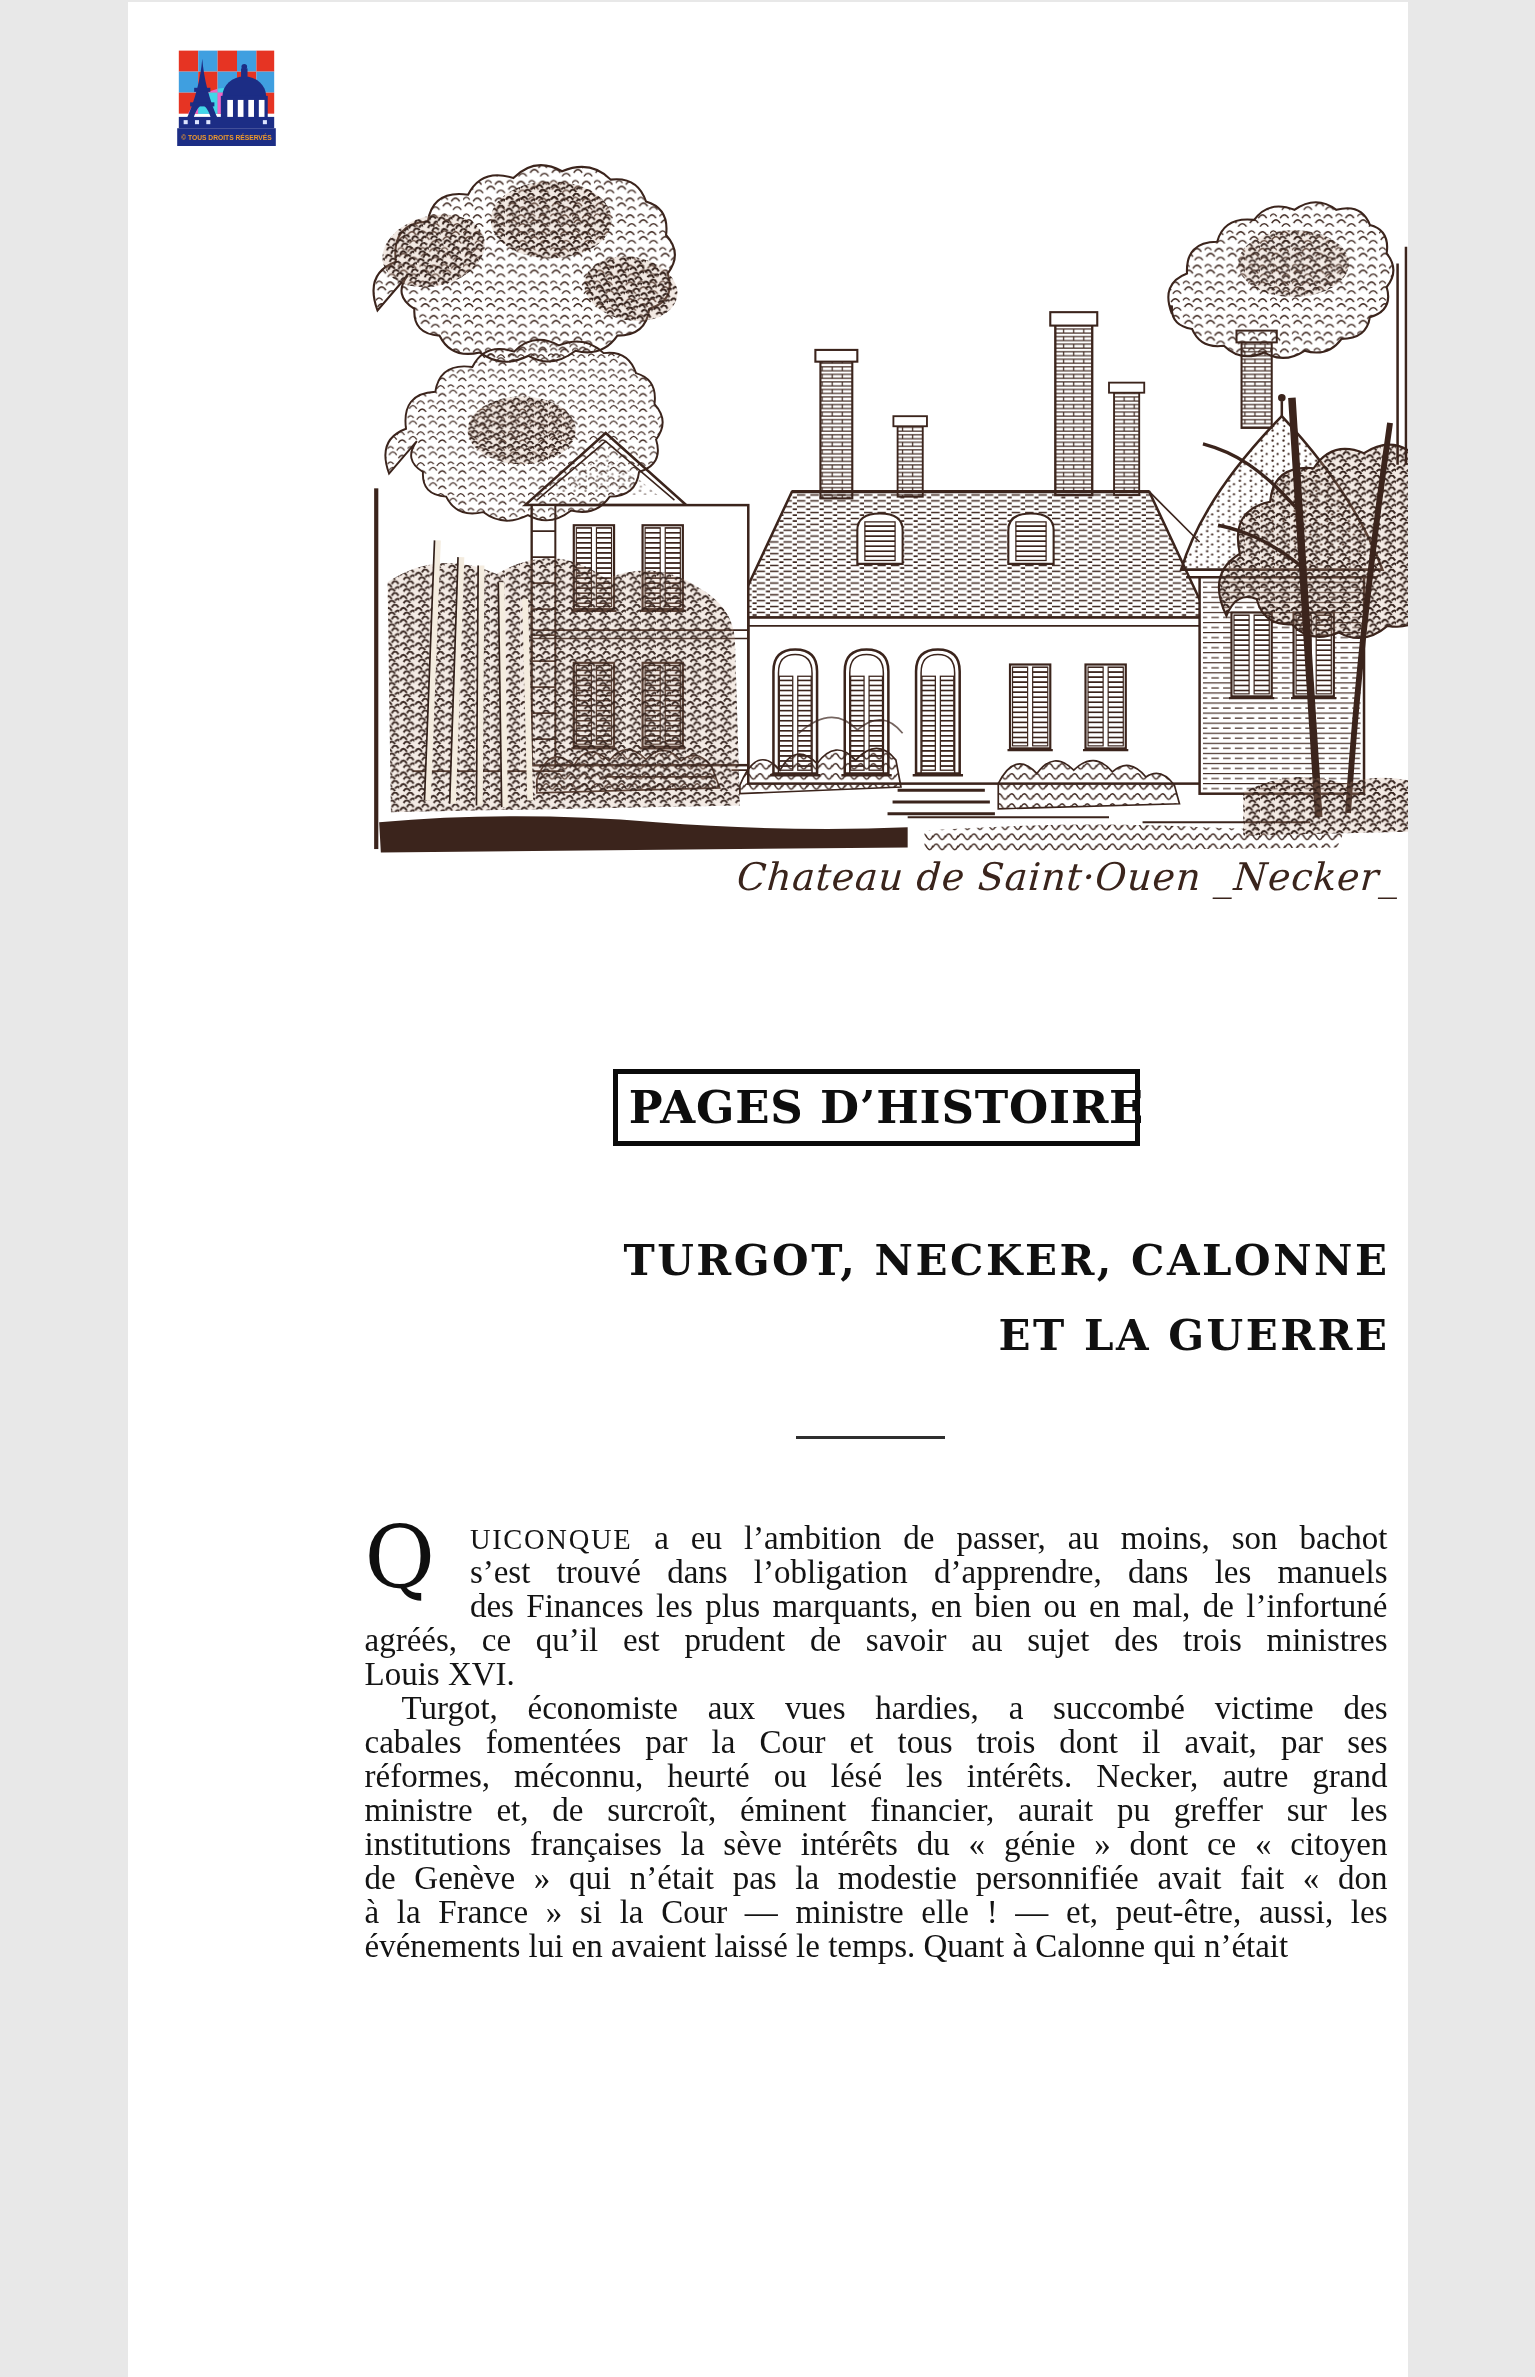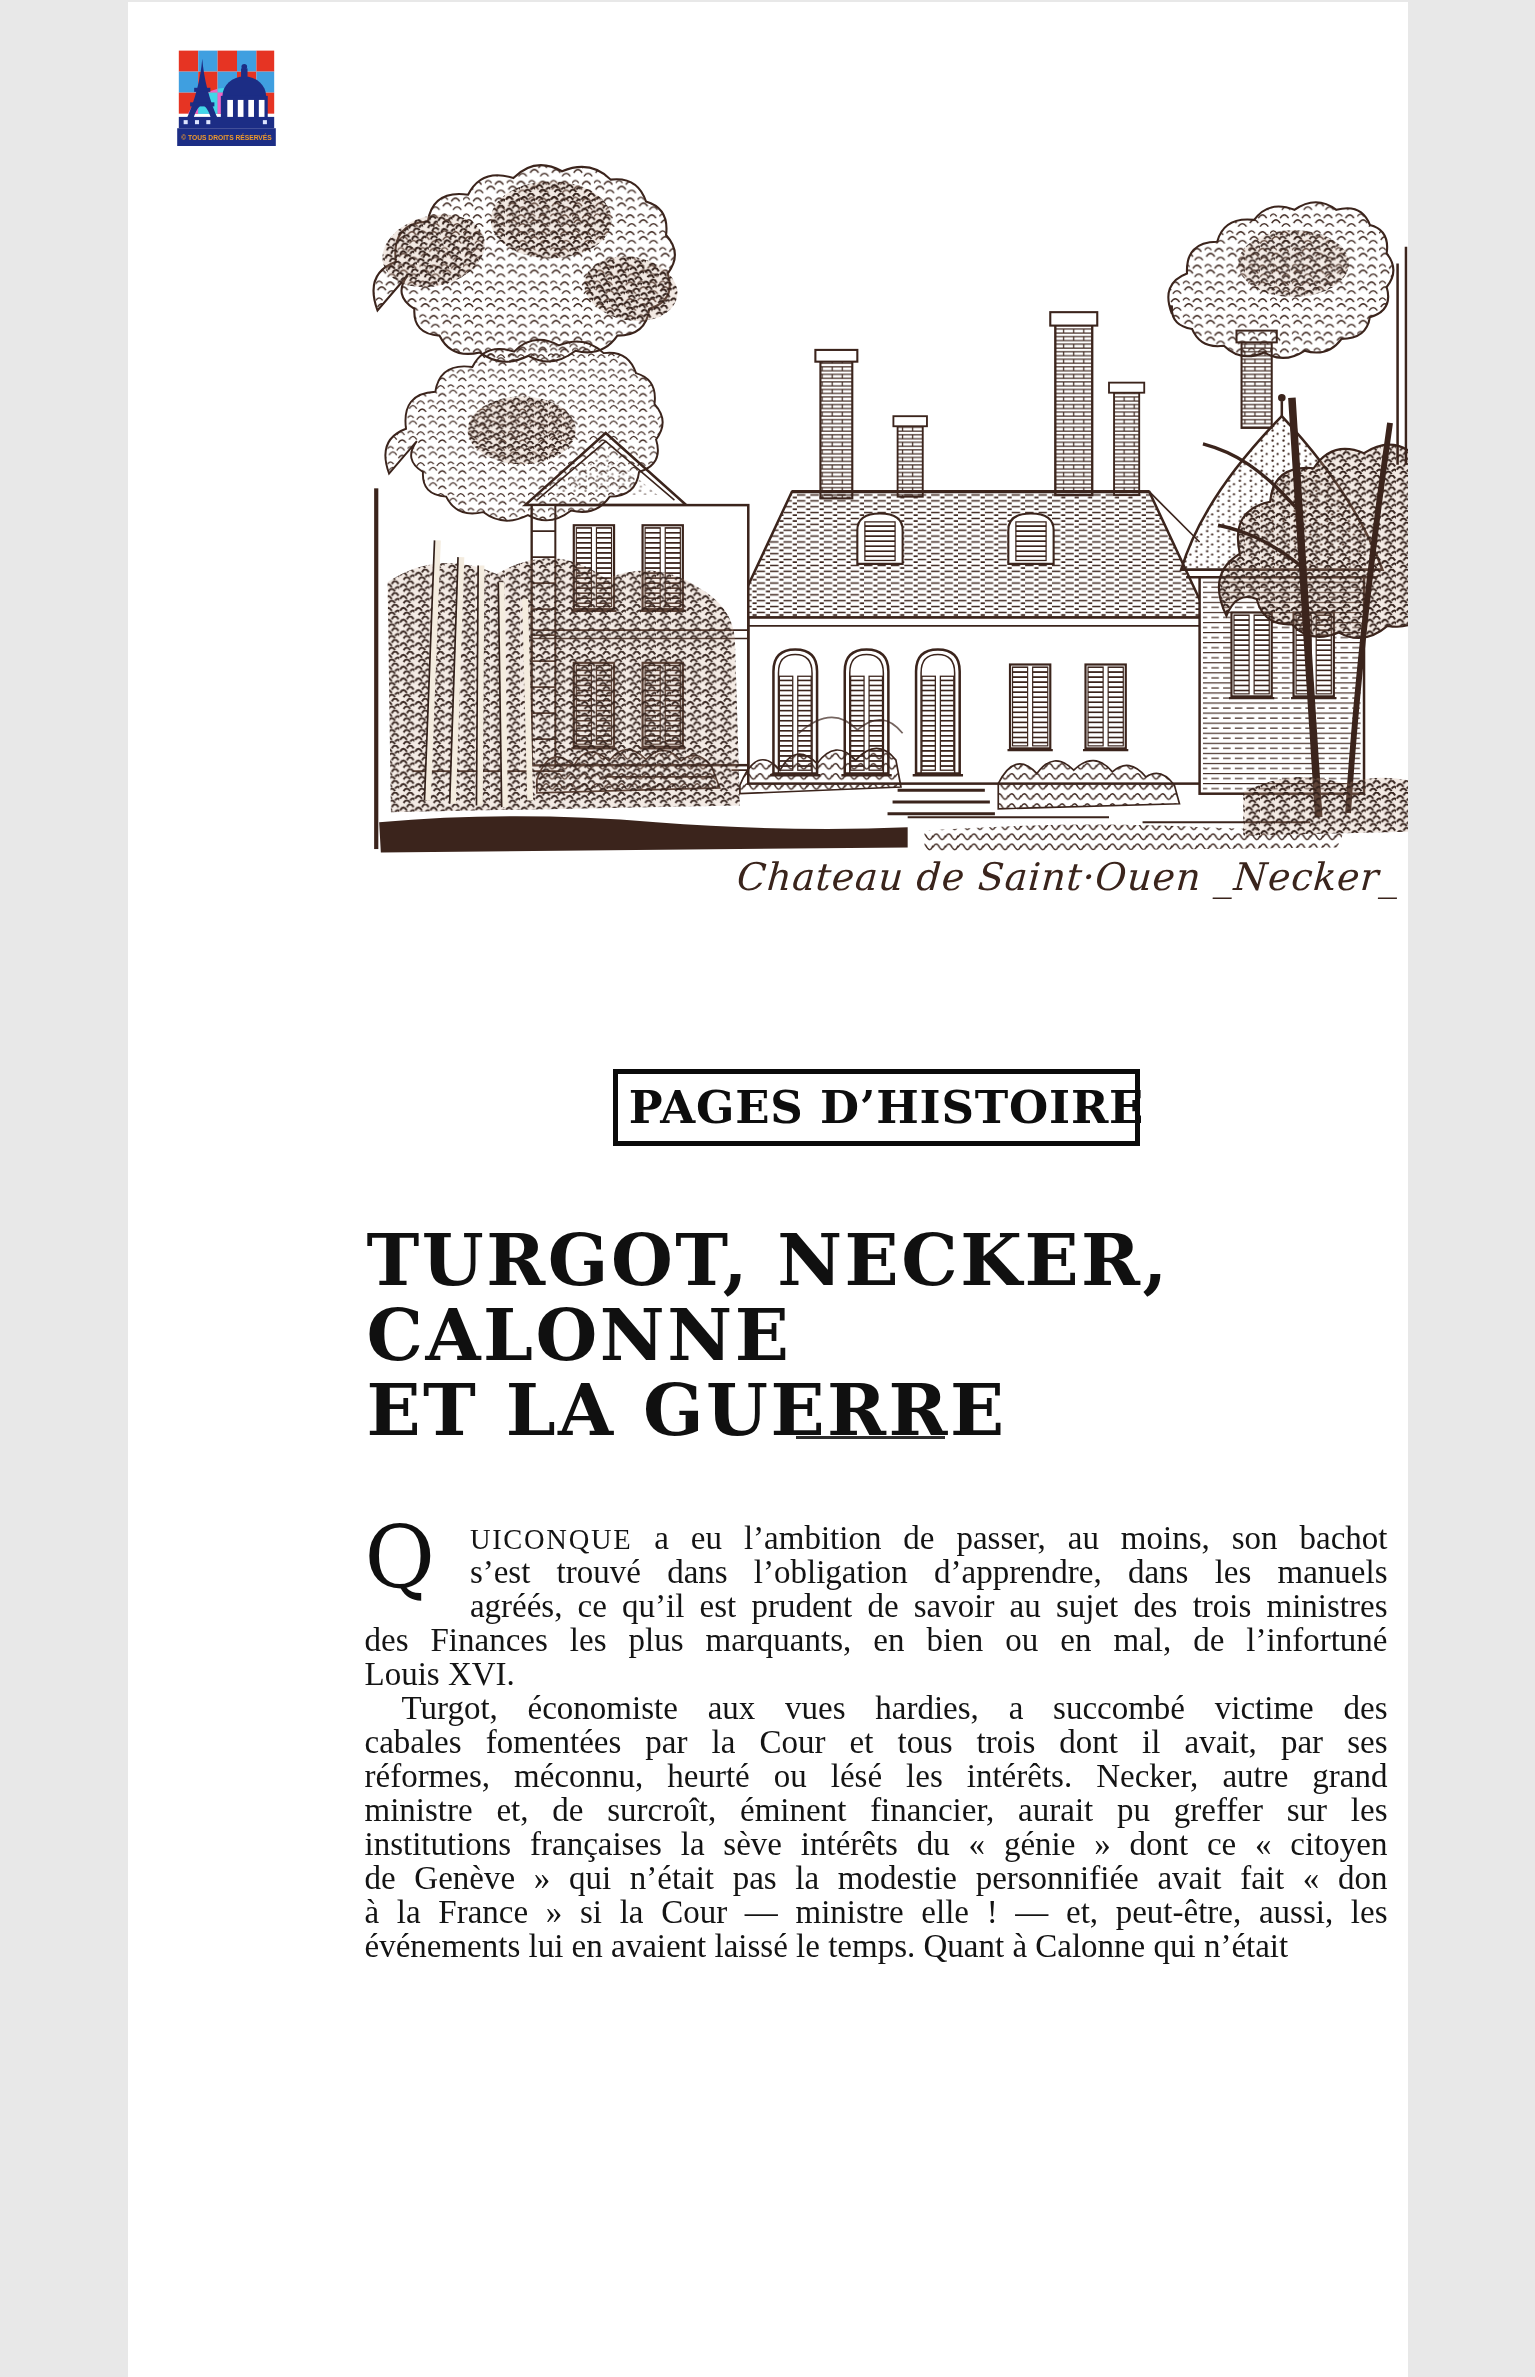--- a/index.html
+++ b/index.html
@@ -26,22 +26,22 @@
     position:absolute; left:485px; top:1067px; width:527px; height:77px;
     border:5.9px solid #0a0a0a; box-sizing:border-box;
     display:flex; align-items:center; justify-content:center;
     font-family:"DejaVu Serif", serif; font-weight:bold;
     font-size:45px; letter-spacing:0.8px; color:#0d0d0d; white-space:nowrap;padding-left:21px;
   }
 
   
   .title {
     position:absolute; left:239px; top:1221px; width:1023px;
-    text-align:left; font-family:"DejaVu Serif", serif; font-weight:bold;
-    font-size:71px; line-height:75px; letter-spacing:2.5px; color:#101010;
+    text-align:right; font-family:"DejaVu Serif", serif; font-weight:bold;
+    font-size:42px; line-height:75px; letter-spacing:2.5px; color:#101010;
   }
 
   .divider { position:absolute; left:668px; top:1434px; width:149px; height:3.4px; background:#2e2e2e; }
 
   
   .body {
     position:absolute; left:237px; top:1519px; width:1023px;
     font-size:33px; line-height:34px; color:#141414;
   }
   .dropcap {
@@ -292,22 +292,22 @@
   </h1>
 
   <div class="divider"></div>
 
   <div class="body">
     <div class="para1">
       <span class="dropcap">Q</span>
       <div class="jl"><span class="lead">UICONQUE</span><span> a eu l’ambition de passer, au moins, son bachot</span></div>
       <div class="jlines">
           <div class="jl">s’est trouvé dans l’obligation d’apprendre, dans les manuels</div>
+          <div class="jl">des Finances les plus marquants, en bien ou en mal, de l’infortuné</div>
           <div class="jl">agréés, ce qu’il est prudent de savoir au sujet des trois ministres</div>
-          <div class="jl">des Finances les plus marquants, en bien ou en mal, de l’infortuné</div>
           <div class="jl last">Louis XVI.</div>
         </div>
     </div>
     <div class="para2">
         <div class="jl">Turgot, économiste aux vues hardies, a succombé victime des</div>
         <div class="jl">cabales fomentées par la Cour et tous trois dont il avait, par ses</div>
         <div class="jl">réformes, méconnu, heurté ou lésé les intérêts. Necker, autre grand</div>
         <div class="jl">ministre et, de surcroît, éminent financier, aurait pu greffer sur les</div>
         <div class="jl">institutions françaises la sève intérêts du « génie » dont ce « citoyen</div>
         <div class="jl">de Genève » qui n’était pas la modestie personnifiée avait fait « don</div>

